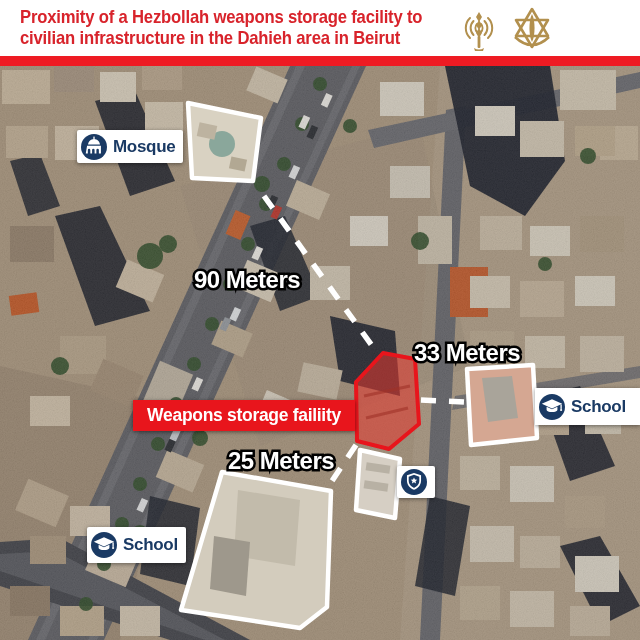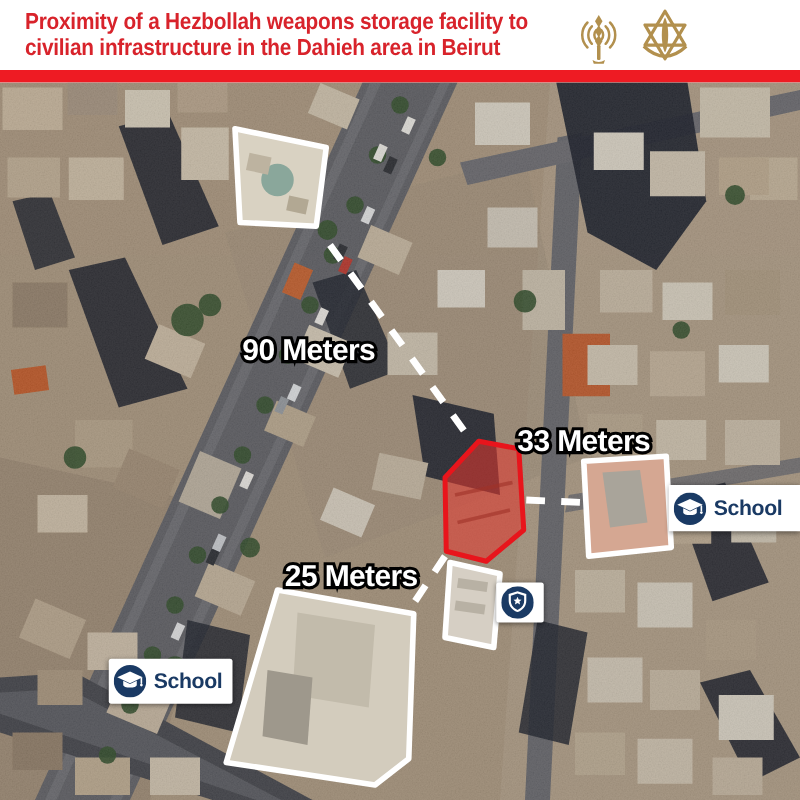--- a/index.html
+++ b/index.html
@@ -257,21 +257,35 @@
       <line x1="356" y1="379" x2="328" y2="421"></line>
     </g>
 
     <g font-family="Liberation Sans, sans-serif" font-weight="bold" font-size="24" fill="var(--distance_text,#ffffff)" stroke="#000000" stroke-width="5" paint-order="stroke" text-anchor="middle" letter-spacing="-0.5">
       <text x="247" y="222">90 Meters</text>
       <text x="467" y="295">33 Meters</text>
       <text x="281" y="403">25 Meters</text>
     </g>
   </svg>
 
-
+  <div class="site-label" style="left:77px;top:130px;height:33px;">
+    <svg width="26" height="26" viewBox="0 0 24 24">
+      <circle cx="12" cy="12" r="12" fill="var(--label_navy,#1a3a64)"></circle>
+      <g fill="#ffffff">
+        <rect x="11.4" y="2.4" width="1.2" height="2.2"></rect>
+        <path d="M12 4.6 C8.9 4.6 6.7 7.2 6.5 9.8 h11 C17.3 7.2 15.1 4.6 12 4.6 z"></path>
+        <path d="M5.6 10.8 h12.8 v7.2 h-1.9 v-3.3 a1.15 1.15 0 0 0 -2.3 0 v3.3 h-1.65 v-3.3 a1.15 1.15 0 0 0 -2.3 0 v3.3 h-1.65 v-3.3 a1.15 1.15 0 0 0 -2.3 0 v3.3 h-1.9 z"></path>
+      </g>
+    </svg>
+    <span class="txt">Mosque</span>
+  </div>
+
+  <div class="facility-label">
+    <span class="txt">Weapons storage failiity</span>
+  </div>
 
   <div class="site-label" style="left:535px;top:388px;height:37px;width:105px;border-radius:0;">
     <svg width="26" height="26" viewBox="0 0 24 24">
       <circle cx="12" cy="12" r="12" fill="var(--label_navy,#1a3a64)"></circle>
       <g fill="#ffffff">
         <path d="M12 4.8 L21.4 9.1 L12 13.4 L2.6 9.1 z"></path>
         <path d="M7 11.7 v3 c0 1.1 2.3 2 5 2 s5 -0.9 5 -2 v-3 l-5 2.3 z"></path>
         <rect x="19.8" y="9.4" width="1.2" height="4.6" rx="0.6"></rect>
         <circle cx="20.4" cy="14.8" r="1"></circle>
       </g>

